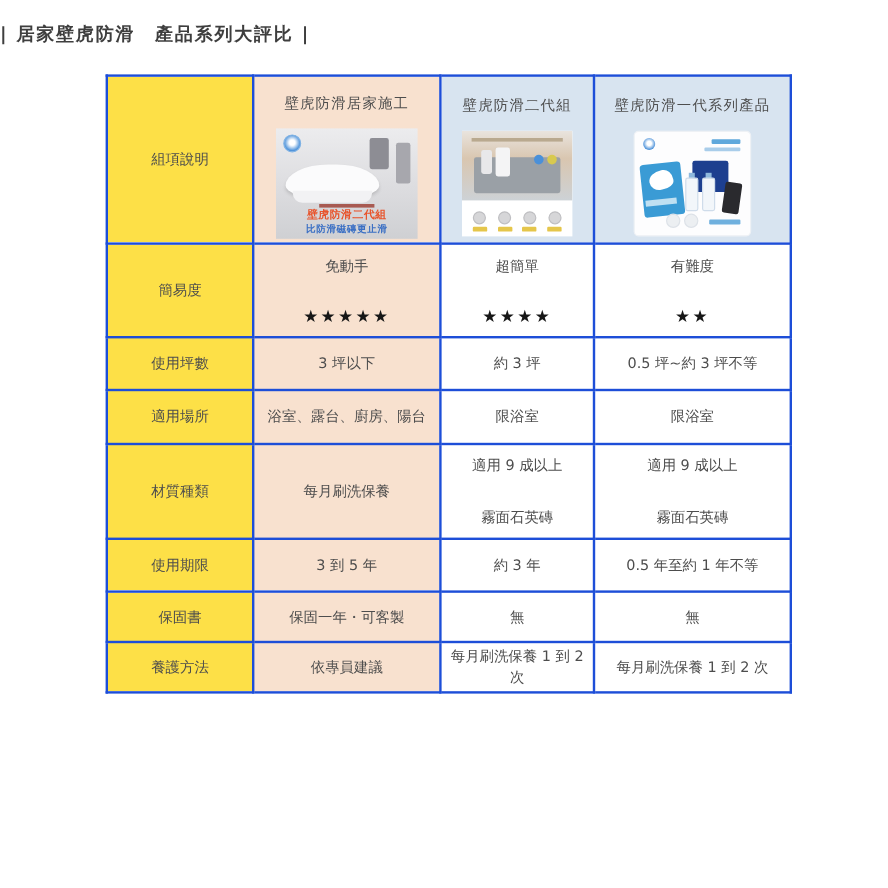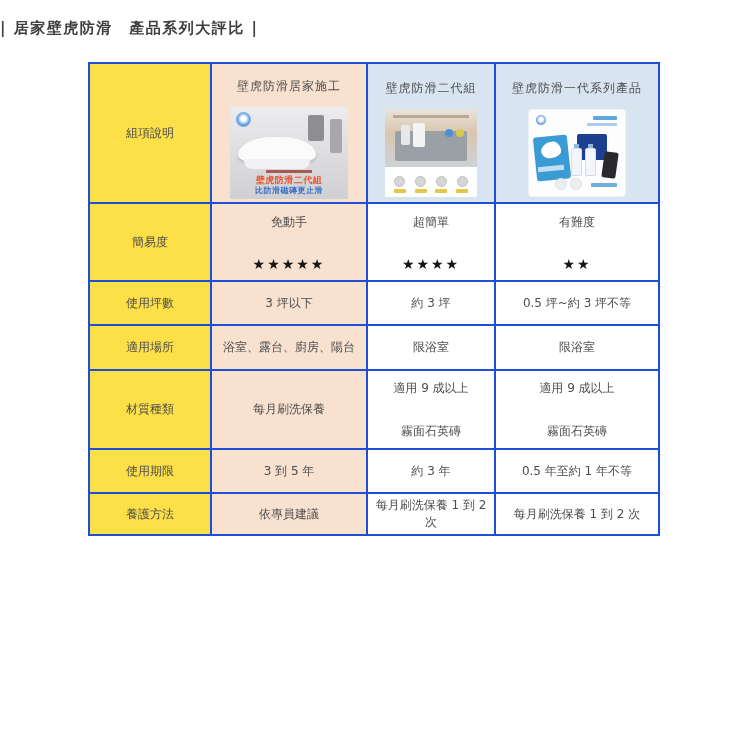--- a/index.html
+++ b/index.html
@@ -240,20 +240,26 @@
       </td>
     </tr>
 
     <tr class="r7">
       <td class="label-cell">使用期限</td>
       <td class="peach">3 到 5 年</td>
       <td>約 3 年</td>
       <td>0.5 年至約 1 年不等</td>
     </tr>
 
+    <tr class="r8">
+      <td class="label-cell">保固書</td>
+      <td class="peach">保固一年・可客製</td>
+      <td>無</td>
+      <td>無</td>
+    </tr>
 
     <tr class="r9">
       <td class="label-cell">養護方法</td>
       <td class="peach">依專員建議</td>
       <td>每月刷洗保養 1 到 2 次</td>
       <td>每月刷洗保養 1 到 2 次</td>
     </tr>
 
   </tbody>
     </table>

